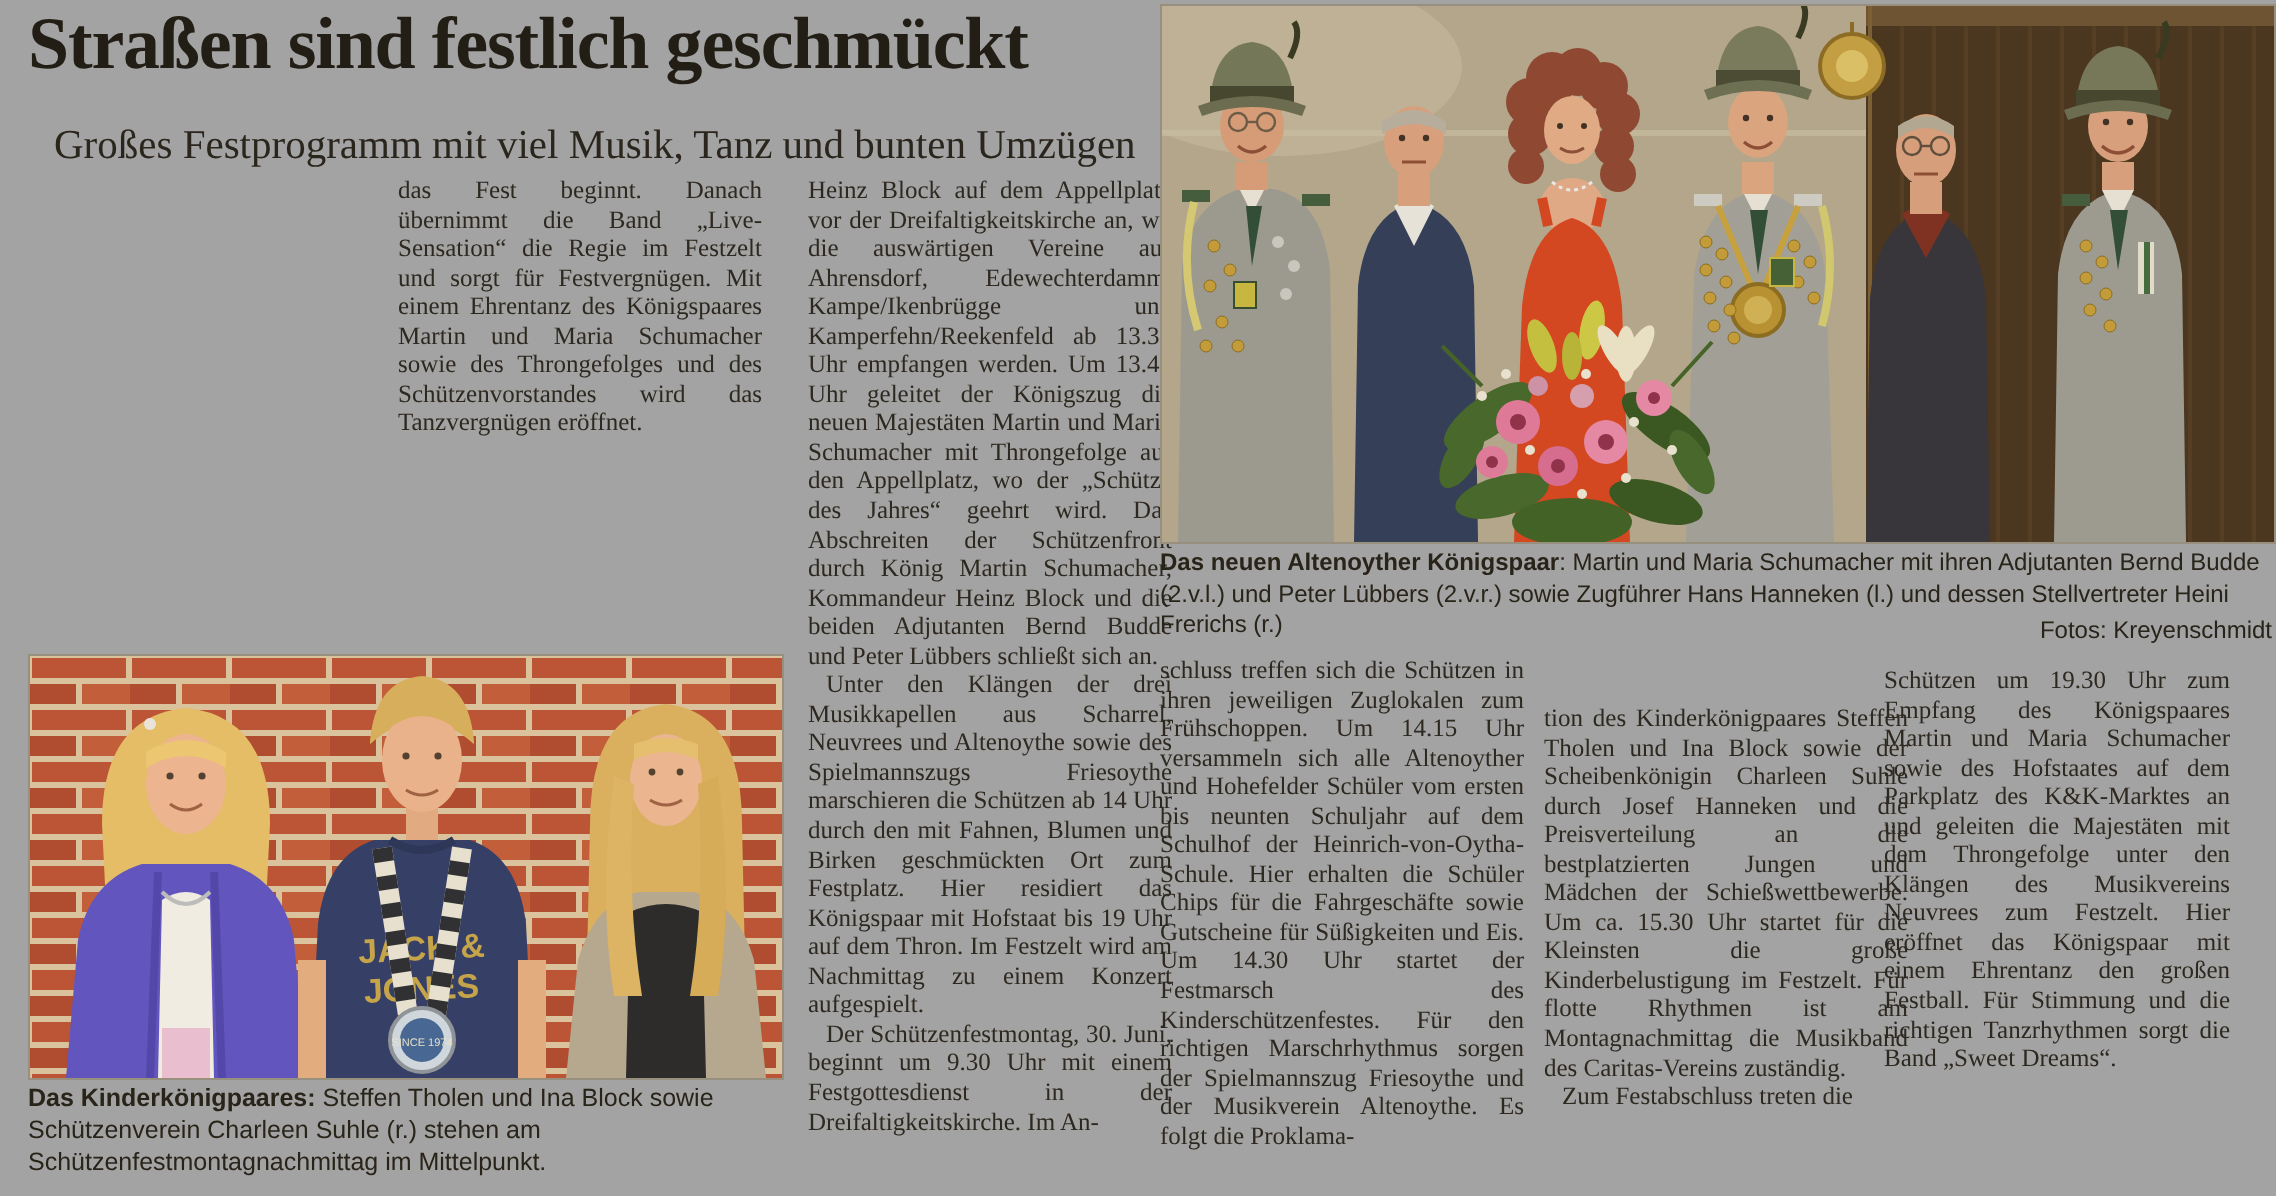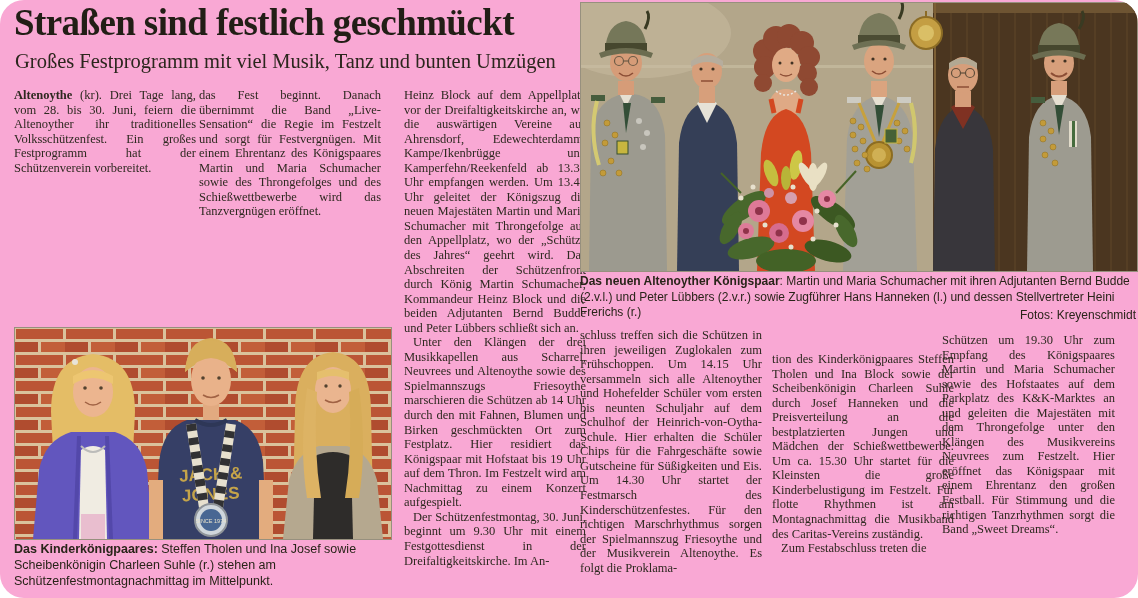--- a/index.html
+++ b/index.html
@@ -1,21 +1,21 @@
 <!DOCTYPE html>
 <html lang="de"><head>
 <meta charset="utf-8">
 <style>
   html,body{margin:0;padding:0;}
   .page{position:relative;width:1138px;height:598px;overflow:hidden;
-        background:#f9a8d4;font-family:"Liberation Serif",serif;color:#2e2920;border-radius:24px;}
+        background:#a3a3a3;font-family:"Liberation Serif",serif;color:#2e2920;}
   .headline{position:absolute;left:14px;top:0px;width:560px;margin:0;
         font-family:"Liberation Serif",serif;font-weight:700;font-size:37px;
         letter-spacing:-0.6px;color:#221e16;line-height:46px;white-space:nowrap;}
-  .subheadline{position:absolute;left:15px;top:48px;width:560px;margin:0;
+  .subheadline{position:absolute;left:15px;top:48px;width:560px;margin:12px;
         font-family:"Liberation Serif",serif;font-weight:400;font-size:20.5px;
         color:#2b261d;line-height:26px;white-space:nowrap;}
   .col{position:absolute;width:182px;overflow:hidden;
         font-size:12.5px;line-height:14.55px;text-align:justify;color:#2e2920;}
   .para{margin:0;}
   .para.ind{text-indent:9px;}
   .para b{font-weight:700;}
   .photo{position:absolute;border:1px solid #97907e;background:#d9c09a;}
   .photo svg{display:block;}
   .caption{position:absolute;font-family:"Liberation Sans",sans-serif;
@@ -25,25 +25,24 @@
 </style>
 </head>
 <body>
 
 <div class="page">
 
   <h1 class="headline">Straßen sind festlich geschmückt</h1>
   <h2 class="subheadline">Großes Festprogramm mit viel Musik, Tanz und bunten Umzügen</h2>
 
   <div class="col" style="left:14px;top:88px;height:220px">
-    <p class="para"><b>Altenoythe</b><span> (kr). Drei Tage lang, vom 28. bis 30. Juni, feiern die Altenoyther ihr traditionelles Volksschützenfest. Ein großes Festprogramm hat der Schützenverein vorbereitet.</span></p>
   </div>
 
   <div class="col" style="left:199px;top:88px;height:222px">
-    <p class="para"><span>das Fest beginnt. Danach übernimmt die Band „Live-Sensation“ die Regie im Festzelt und sorgt für Festvergnügen. Mit einem Ehrentanz des Königspaares Martin und Maria Schumacher sowie des Throngefolges und des Schießwettbewerbe wird das Tanzvergnügen eröffnet.</span></p>
+    <p class="para"><span>das Fest beginnt. Danach übernimmt die Band „Live-Sensation“ die Regie im Festzelt und sorgt für Festvergnügen. Mit einem Ehrentanz des Königspaares Martin und Maria Schumacher sowie des Throngefolges und des Schützenvorstandes wird das Tanzvergnügen eröffnet.</span></p>
   </div>
 
   <div class="col" style="left:404px;top:88px;height:508px">
     <p class="para"><span>Heinz Block auf dem Appellplatz vor der Dreifaltigkeitskirche an, wo die auswärtigen Vereine aus Ahrensdorf, Edewechterdamm, Kampe/Ikenbrügge und Kamperfehn/Reekenfeld ab 13.30 Uhr empfangen werden. Um 13.45 Uhr geleitet der Königszug die neuen Majestäten Martin und Maria Schumacher mit Throngefolge auf den Appellplatz, wo der „Schütze des Jahres“ geehrt wird. Das Abschreiten der Schützenfront durch König Martin Schumacher, Kommandeur Heinz Block und die beiden Adjutanten Bernd Budde und Peter Lübbers schließt sich an.</span></p>
     <p class="para ind"><span>Unter den Klängen der drei Musikkapellen aus Scharrel, Neuvrees und Altenoythe sowie des Spielmannszugs Friesoythe marschieren die Schützen ab 14 Uhr durch den mit Fahnen, Blumen und Birken geschmückten Ort zum Festplatz. Hier residiert das Königspaar mit Hofstaat bis 19 Uhr auf dem Thron. Im Festzelt wird am Nachmittag zu einem Konzert aufgespielt.</span></p>
     <p class="para ind"><span>Der Schützenfestmontag, 30. Juni, beginnt um 9.30 Uhr mit einem Festgottesdienst in der Dreifaltigkeitskirche. Im An-</span></p>
   </div>
 
   <div class="col" style="left:580px;top:328px;height:262px">
     <p class="para"><span>schluss treffen sich die Schützen in ihren jeweiligen Zuglokalen zum Frühschoppen. Um 14.15 Uhr versammeln sich alle Altenoyther und Hohefelder Schüler vom ersten bis neunten Schuljahr auf dem Schulhof der Heinrich-von-Oytha-Schule. Hier erhalten die Schüler Chips für die Fahrgeschäfte sowie Gutscheine für Süßigkeiten und Eis. Um 14.30 Uhr startet der Festmarsch des Kinderschützenfestes. Für den richtigen Marschrhythmus sorgen der Spielmannszug Friesoythe und der Musikverein Altenoythe. Es folgt die Proklama-</span></p>
@@ -120,21 +119,21 @@
           <circle cx="325" cy="58" r="1.7" fill="#4a3826"></circle>
         <path d="M310,72 Q318,77 326,72" stroke="#9c5a3c" stroke-width="1.5" fill="none"></path>
         <path d="M292,60 Q284,120 292,170 L306,170 Q298,120 302,64 Z" fill="#dcb05e"></path>
         <path d="M344,60 Q352,120 344,170 L330,170 Q338,120 334,64 Z" fill="#d5a851"></path>
       </g>
       <rect width="376" height="211" fill="#f5e8c8" opacity="0.06"></rect>
     </svg>
   </div>
 
   <div class="caption" style="left:14px;top:541px;width:372px;font-size:12.5px;line-height:16px">
-    <b>Das Kinderkönigpaares:</b><span> Steffen Tholen und Ina Josef sowie Scheibenkönigin Charleen Suhle (r.) stehen am Schützenfestmontagnachmittag im Mittelpunkt.</span>
+    <b>Das Kinderkönigpaares:</b><span> Steffen Tholen und Ina Block sowie Schützenverein Charleen Suhle (r.) stehen am Schützenfestmontagnachmittag im Mittelpunkt.</span>
   </div>
 
   <div class="photo" style="left:580px;top:2px;width:556px;height:268px">
     <svg width="556" height="268" viewBox="0 0 556 268">
       <rect width="556" height="268" fill="#b3a78e"></rect>
       <ellipse cx="60" cy="30" rx="90" ry="45" fill="#c9bea4" opacity="0.55"></ellipse>
       <rect x="0" y="62" width="352" height="3" fill="#c9bfa6" opacity="0.7"></rect>
       <g>
         <rect x="352" y="0" width="204" height="268" fill="#44301d"></rect>
         <rect x="352" y="0" width="204" height="10" fill="#6a5030"></rect>

